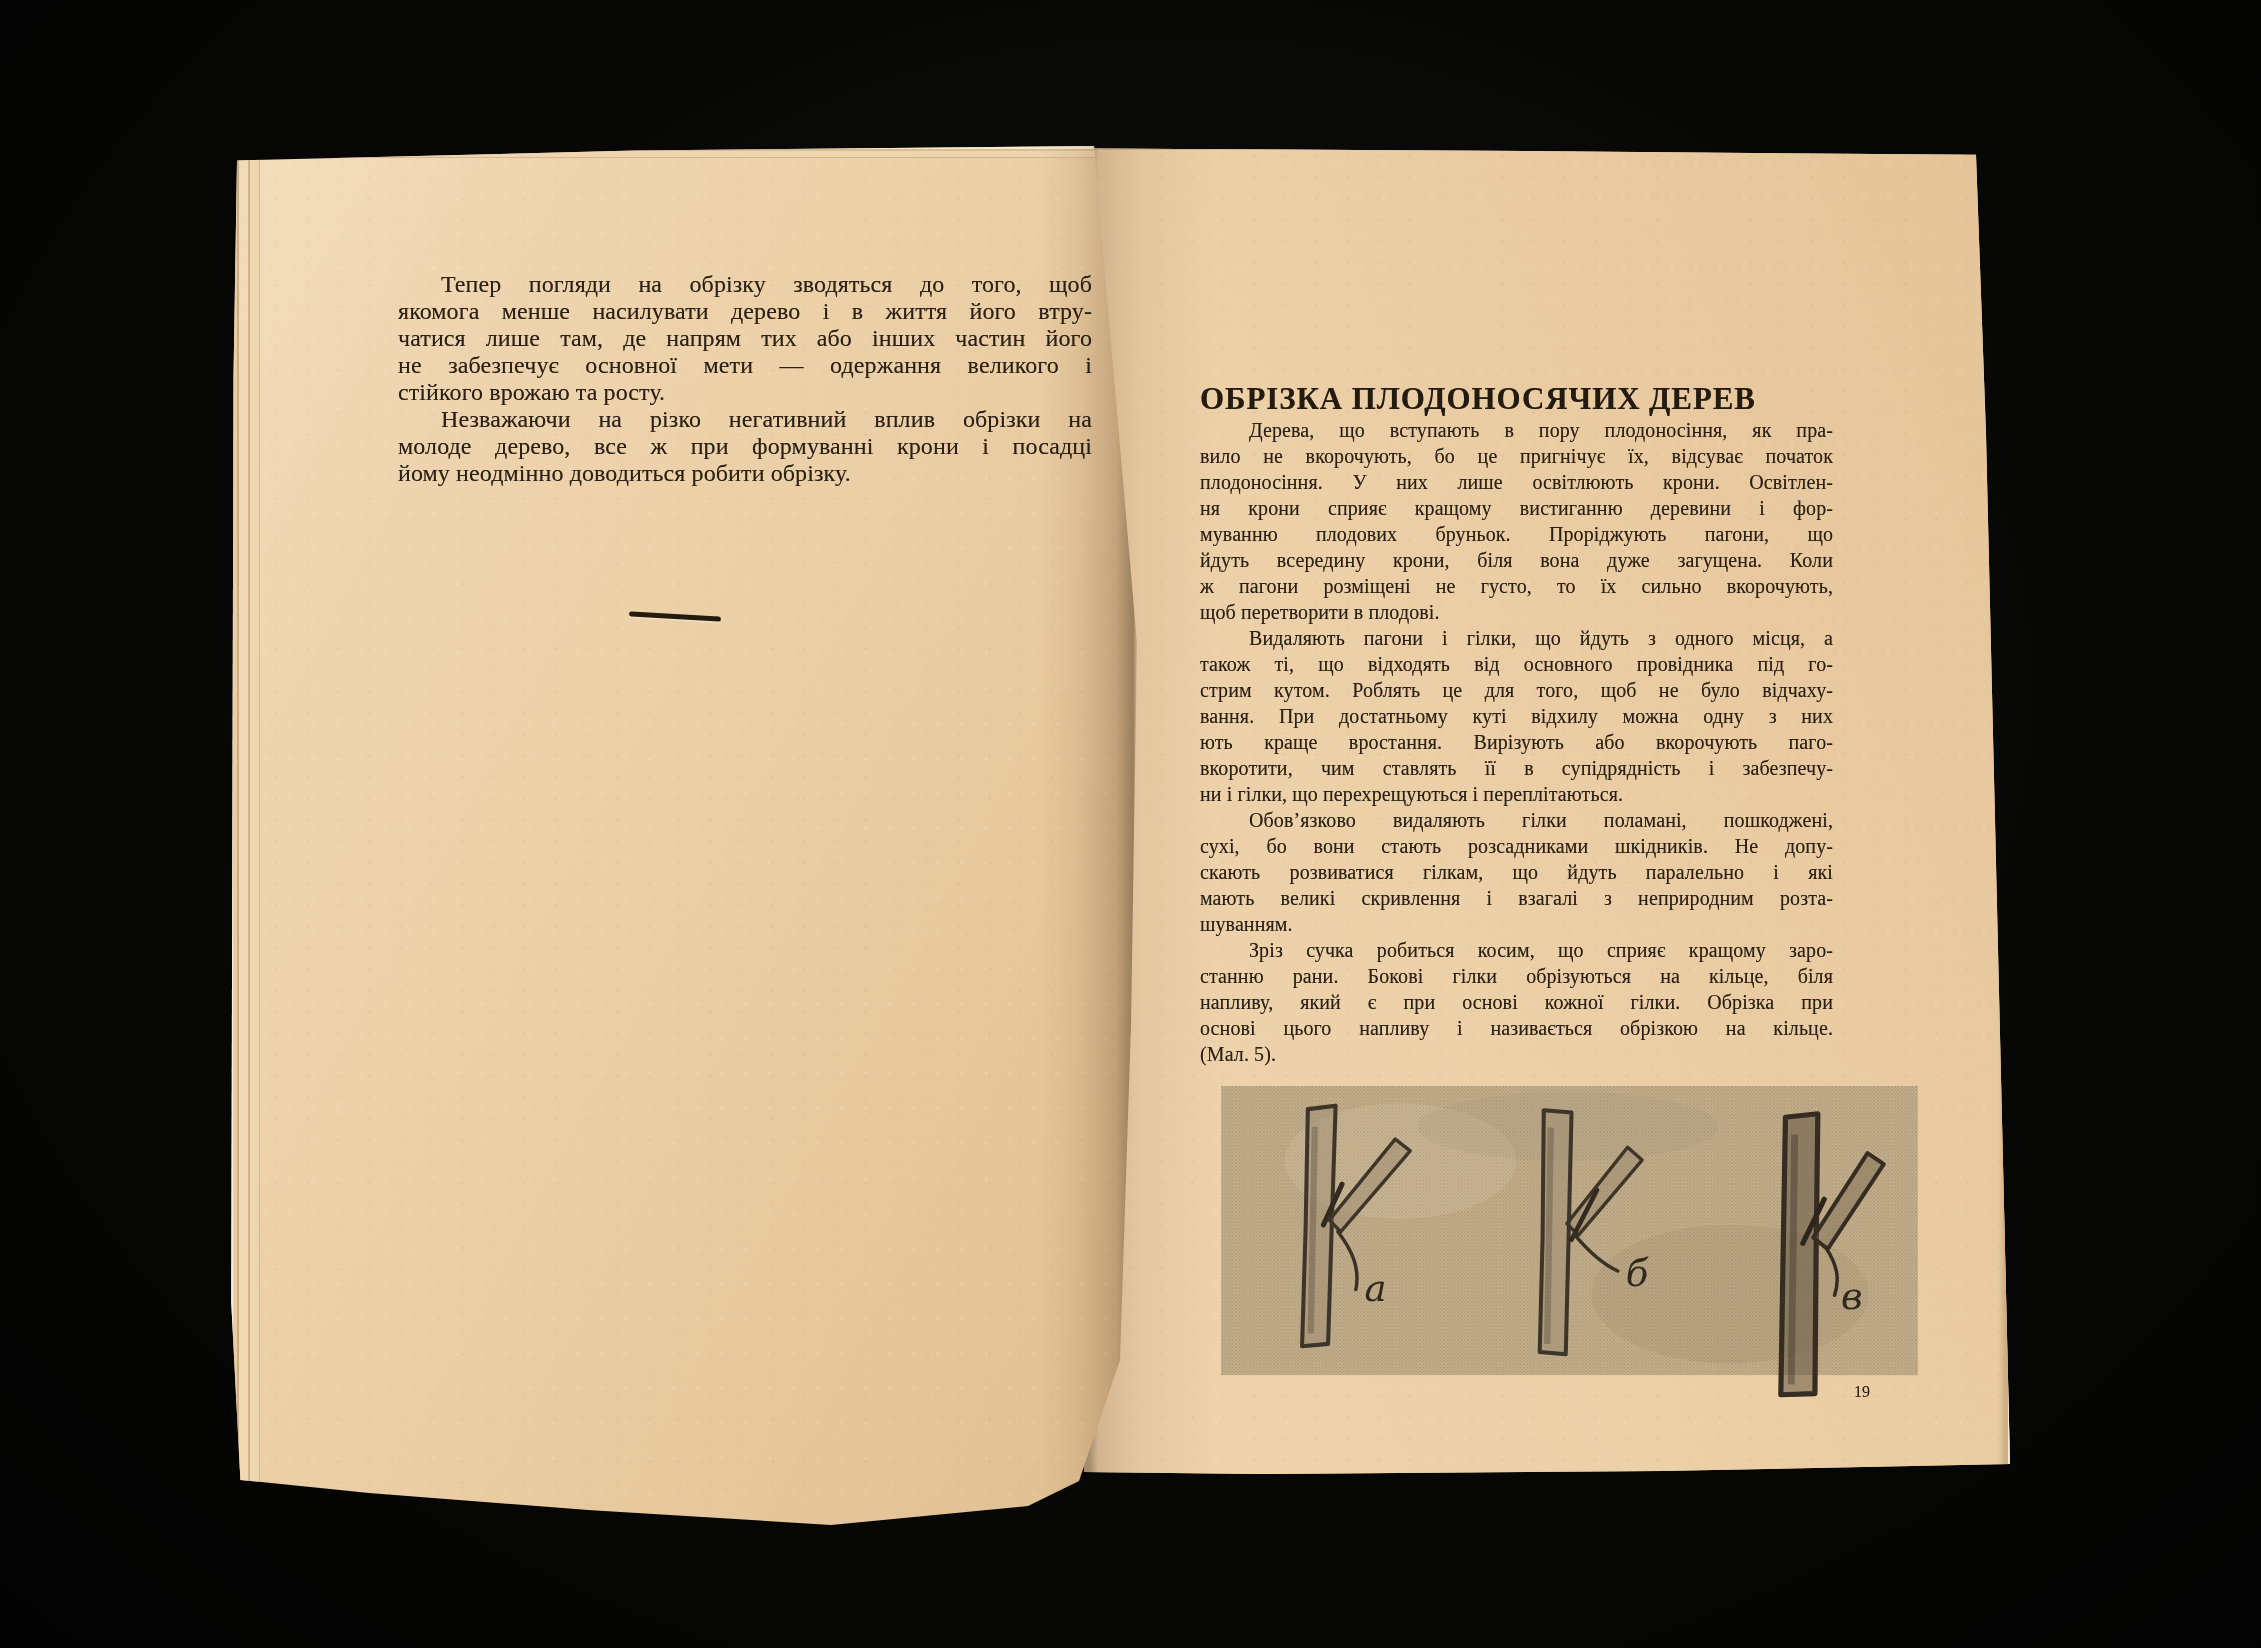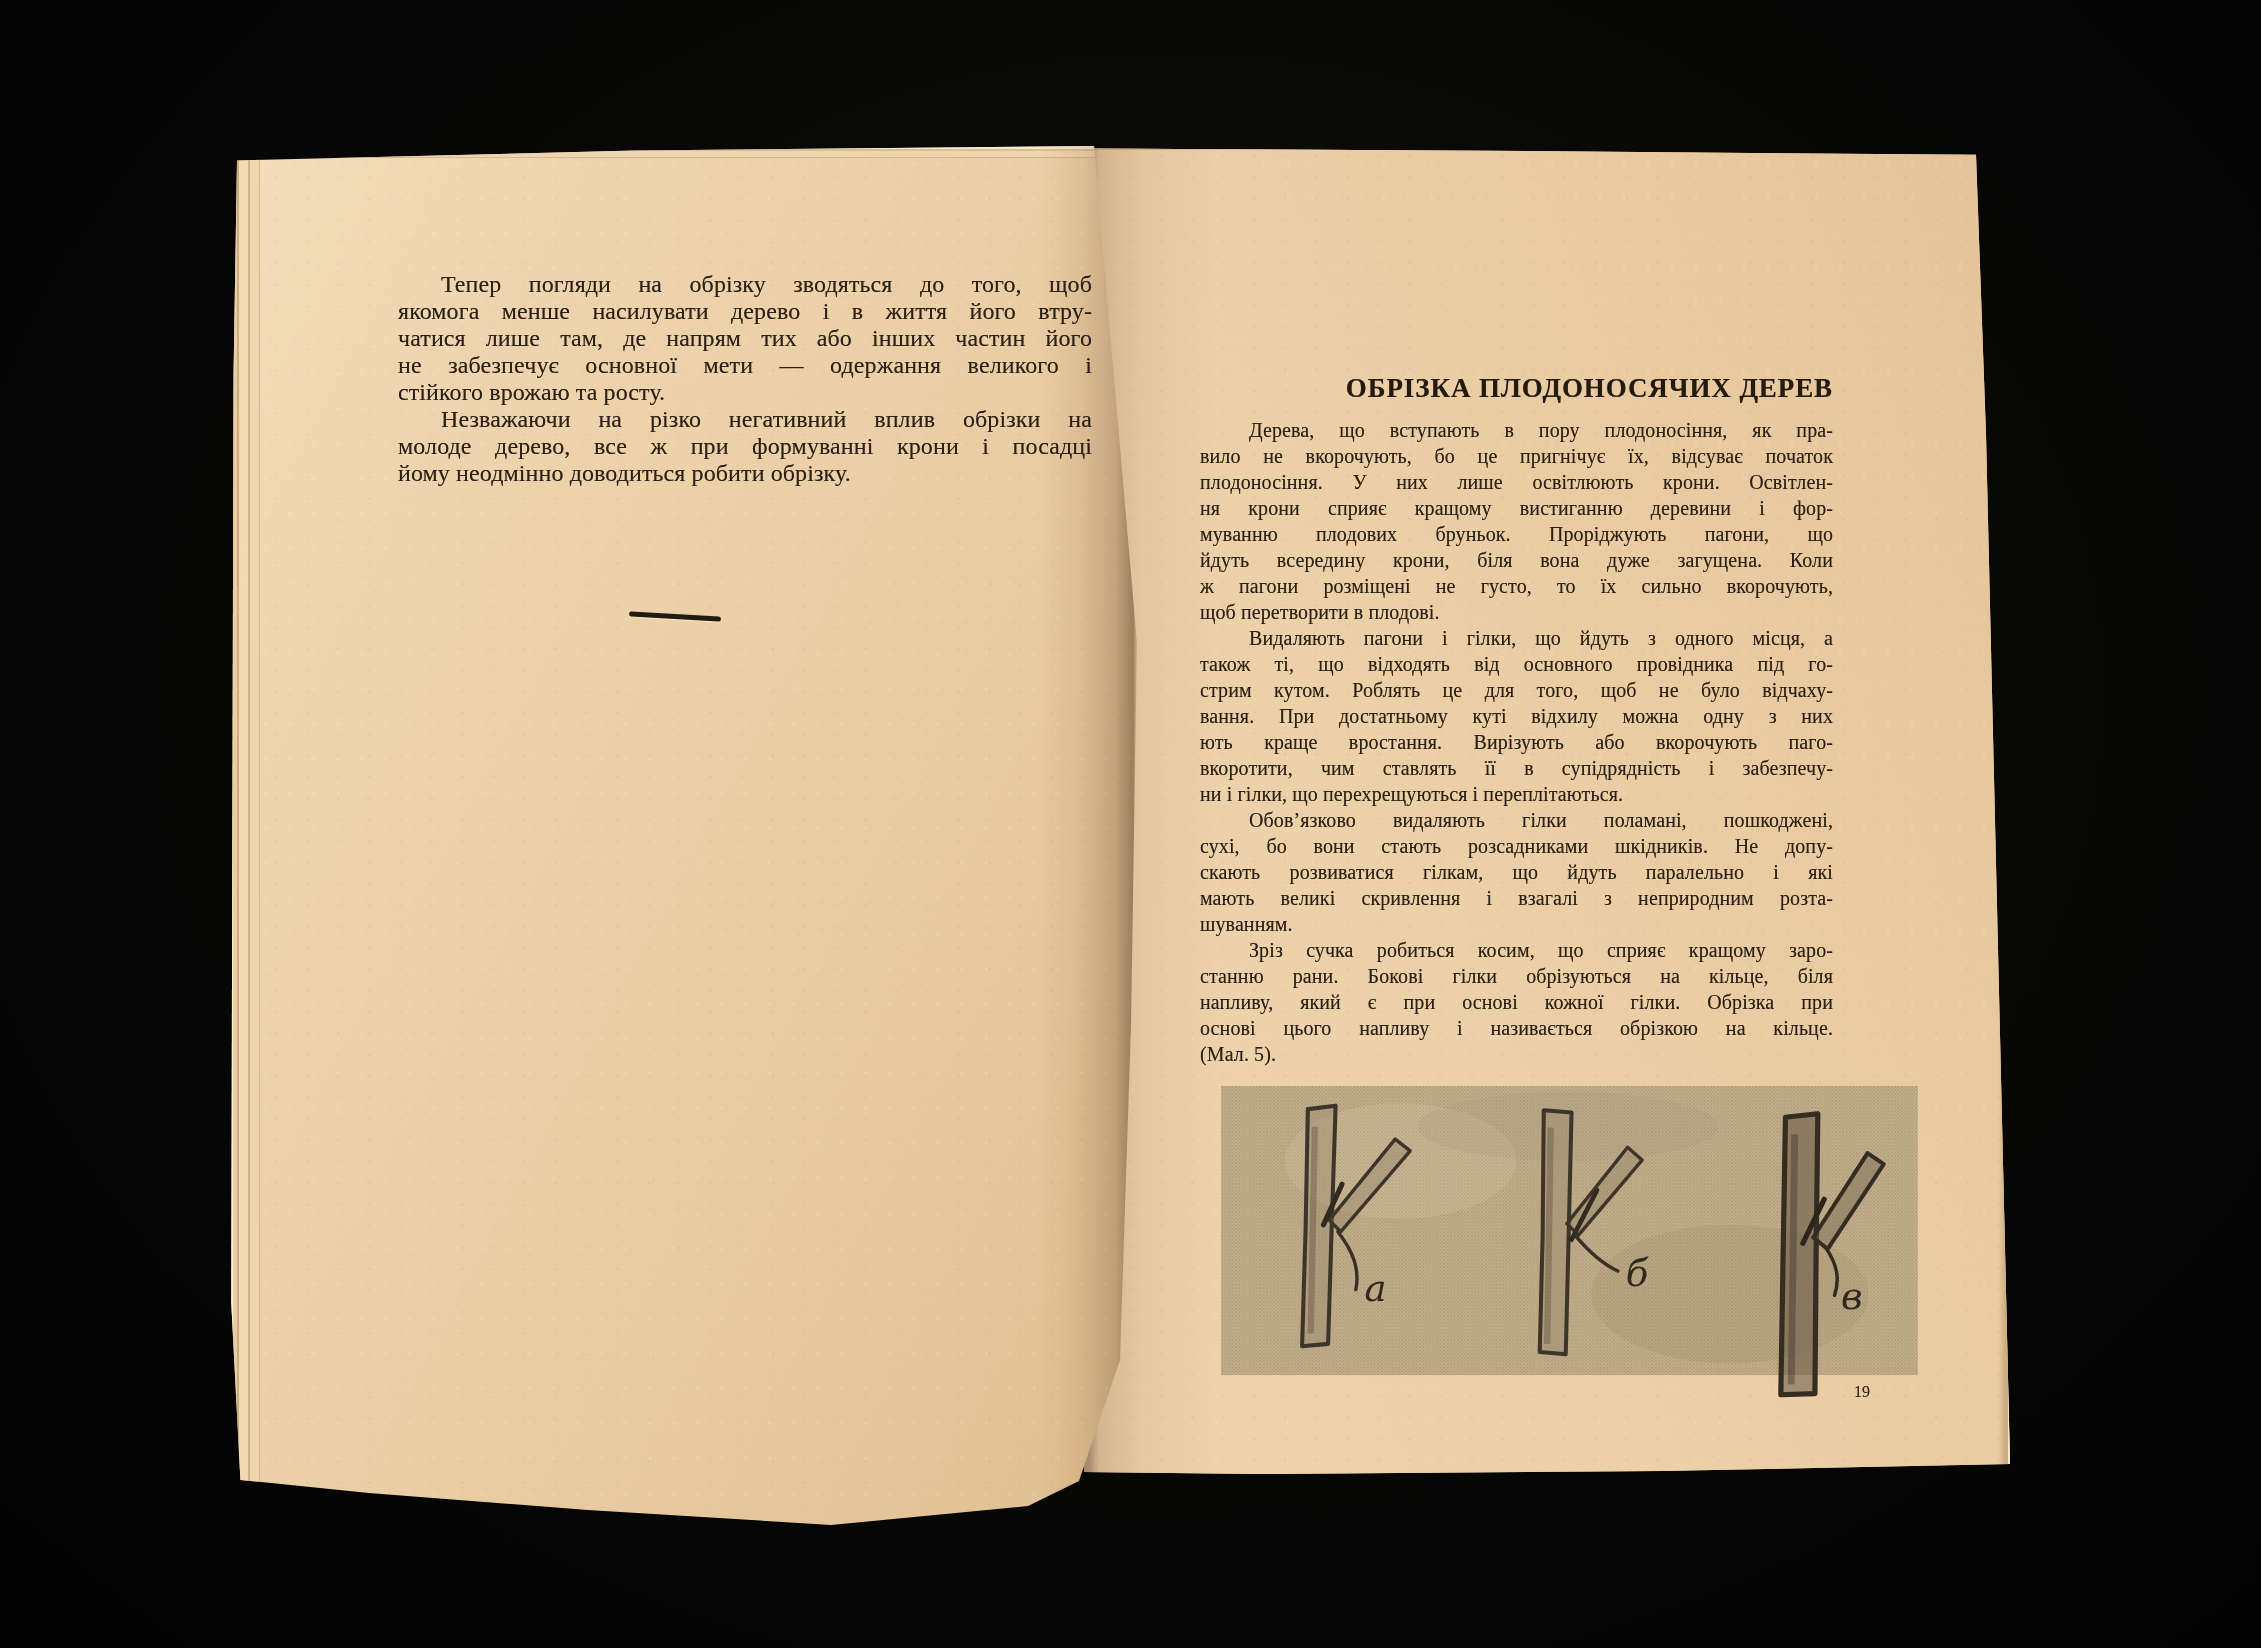--- a/index.html
+++ b/index.html
@@ -72,22 +72,22 @@
   .ln{
     text-align:justify;text-align-last:justify;
     overflow:visible;white-space:nowrap;
     text-shadow:0 0 0.6px rgba(46,34,22,0.45);
     letter-spacing:0.1px;
   }
   .pl{text-align-last:left;}
   #left-text .ind{text-indent:43px;}
   #right-text .ind{text-indent:49px;}
   #heading{
-    position:absolute;left:116px;top:228px;width:633px;height:29px;
-    font-size:27px;font-weight:bold;letter-spacing:0.9px;text-align:right;
+    position:absolute;left:116px;top:236px;width:633px;height:29px;
+    font-size:31px;font-weight:bold;letter-spacing:0.9px;text-align:left;
     color:#241b10;text-shadow:0 0 0.6px rgba(40,28,16,0.5);white-space:nowrap;
   }
   #divider{
     position:absolute;left:399px;top:468px;width:92px;height:4.6px;
     background:#241b10;border-radius:2.3px;transform:rotate(3.4deg);
     box-shadow:0 1.2px 1.2px rgba(255,244,220,0.55);
   }
   #page-num{
     position:absolute;left:770px;top:1238px;width:69px;
     font-size:16px;color:#2b2116;text-shadow:0 0 0.6px rgba(46,34,22,0.4);

